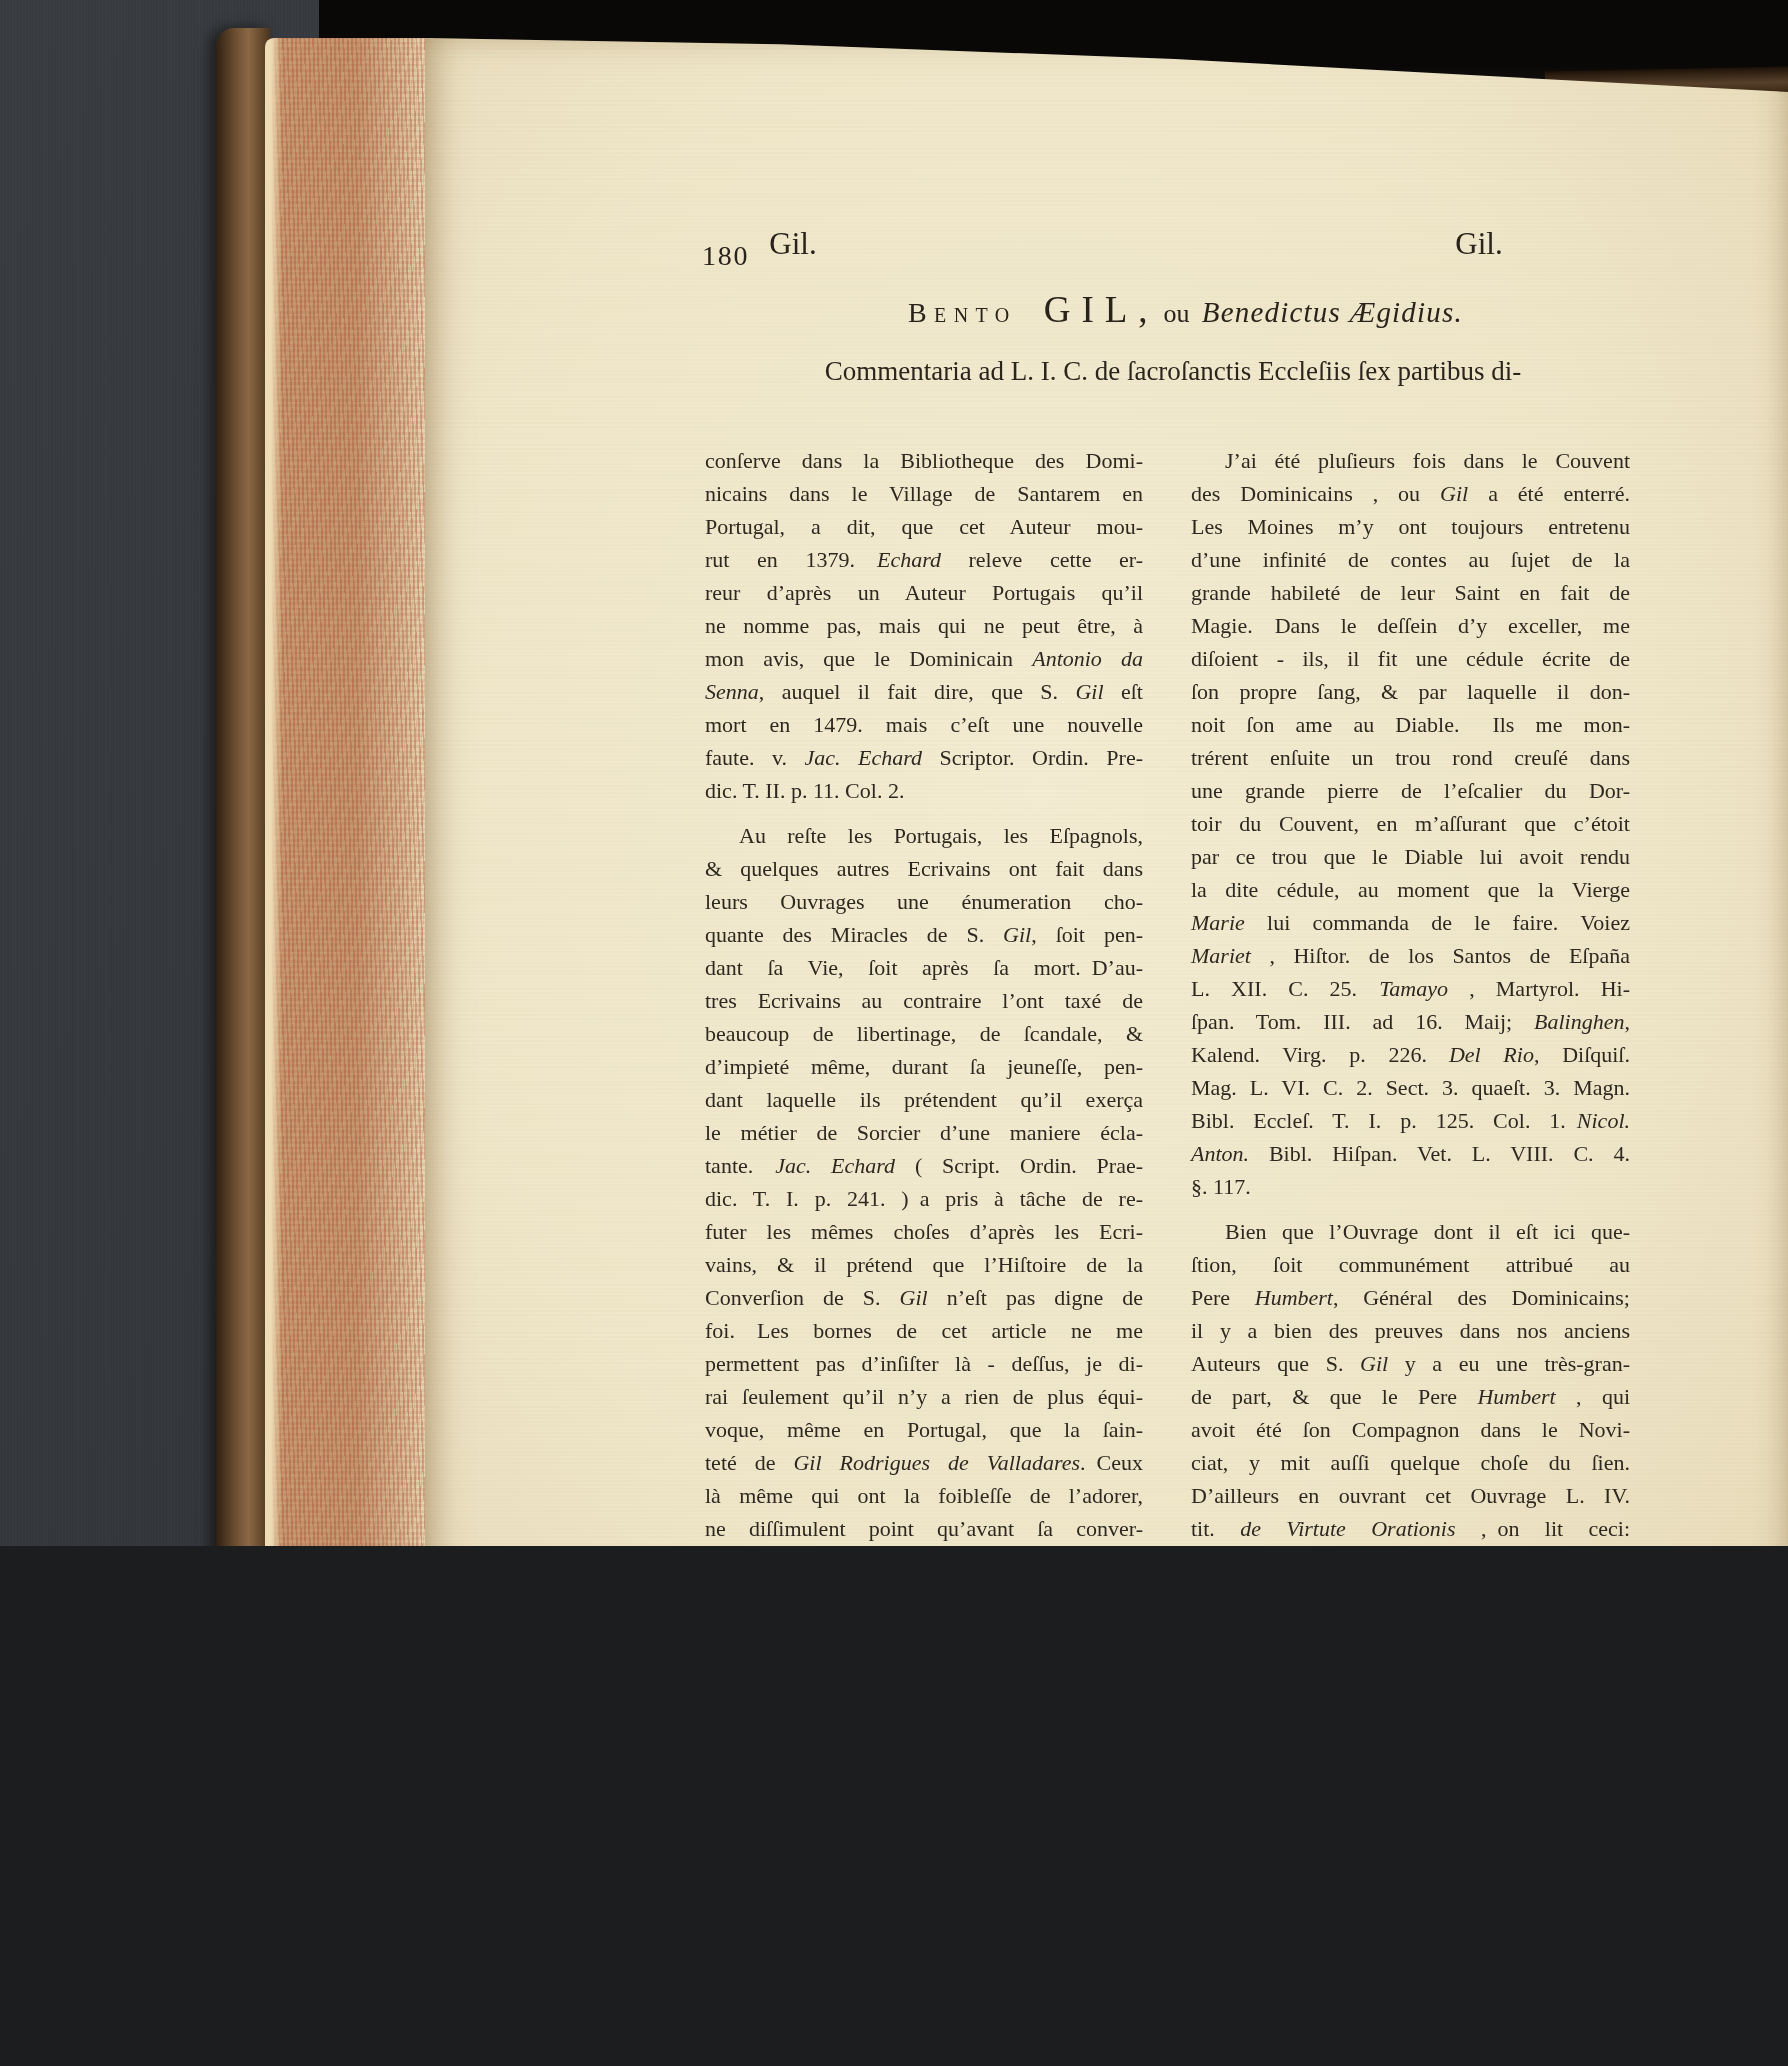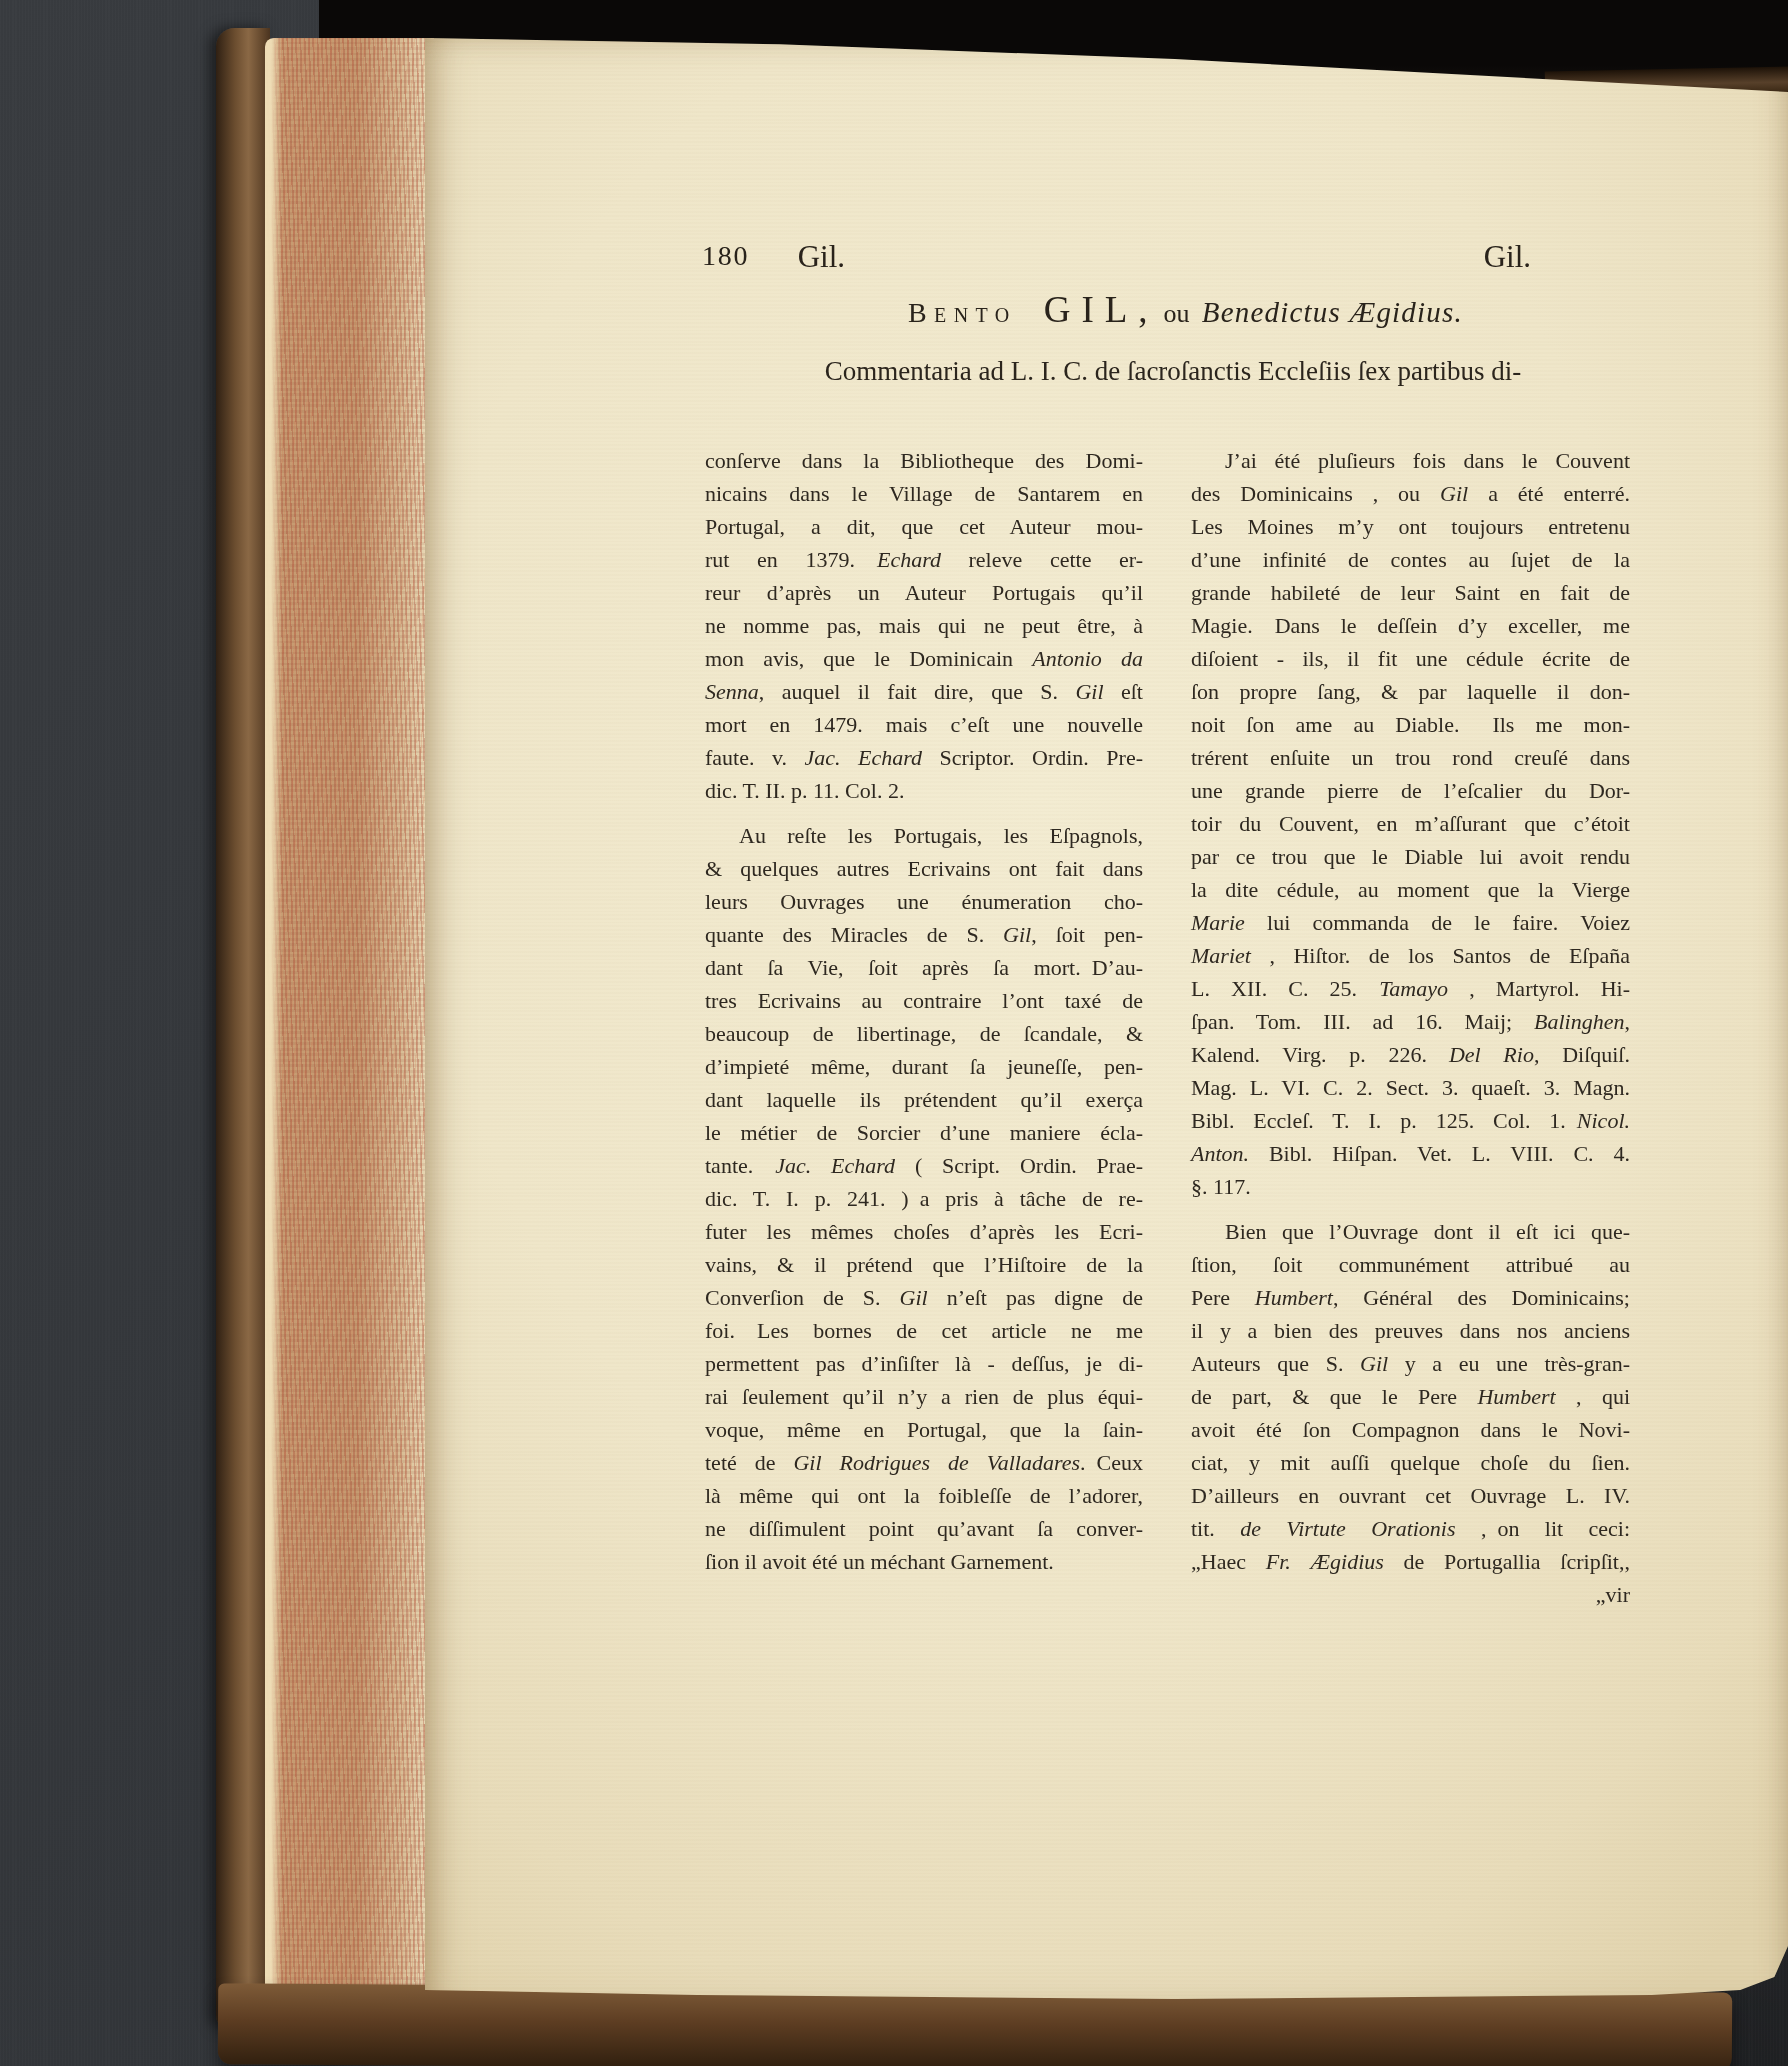--- a/index.html
+++ b/index.html
@@ -1,17 +1,17 @@
 <!DOCTYPE html>
 <html style="font-size:9.8px"><head>
 <meta charset="utf-8">
 <style>
   html,body{margin:0;padding:0;background:#1c1d1f;}
   .stage{
-    position:relative;width:1788px;height:2066px;overflow:hidden;
+    position:relative;width:1788px;height:1546px;overflow:hidden;
     background:
       radial-gradient(1410px 1042px at 88% 108%, rgba(0,0,0,.40), rgba(0,0,0,0) 62%),
       linear-gradient(118deg,#383b3f 0%,#303337 55%,#292b2e 100%);
     font-family:"Liberation Serif","DejaVu Serif",serif;color:#2e2820;
   }
   .stage::before{content:"";position:absolute;inset:0;pointer-events:none;
     background:repeating-linear-gradient(90deg, rgba(255,255,255,.015) 0 1.2px, transparent 1.2px 3.1px);}
   .top-black{position:absolute;left:319px;top:0;right:0;height:93px;
     background:linear-gradient(180deg,#0a0807 70%,#161210);}
   .board-top-edge{position:absolute;left:1545px;top:69px;width:245px;height:28px;
@@ -38,21 +38,21 @@
       100% calc(100% - 80px),99% calc(100% - 49px),96.5% calc(100% - 36px),
       90% calc(100% - 31px),55% calc(100% - 27px),20% calc(100% - 31px),0 calc(100% - 36px));
     box-shadow:
       inset 21px 0 43px -19.6px rgba(130,95,50,.55),
       inset 0 -31px 49px -29px rgba(130,95,50,.50),
       inset 0 24.5px 43px -28px rgba(130,95,50,.35),
       inset -17px 0 43px -29px rgba(130,95,50,.40);}
   .page::before{content:"";position:absolute;inset:0;pointer-events:none;
     background:repeating-linear-gradient(0deg, rgba(120,90,40,.02) 0 1.8px, transparent 1.8px 3.7px);}
   .page-number{position:absolute;left:277px;top:208px;font-size:28px;letter-spacing:1.8px;color:#29231b;}
-  .running-head{position:absolute;top:194px;width:104px;text-align:right;font-size:31px;color:#29231b;margin-top:13px;}
+  .running-head{position:absolute;top:194px;width:104px;text-align:center;font-size:31px;color:#29231b;}
   .rh-left{left:316px;} .rh-right{left:1002px;}
   .title-row{position:absolute;left:307px;top:256px;width:907px;text-align:center;white-space:nowrap;color:#29231b;}
   .t-bento{font-variant:small-caps;font-size:28px;letter-spacing:7.4px;}
   .t-gil{font-size:37px;letter-spacing:11px;margin-left:27px;}
   .t-ou{font-size:26px;margin:0 12.3px 0 4.9px;text-align:right;}
   .t-name{font-style:italic;font-size:29px;letter-spacing:1.2px;}
   .subtitle-1{position:absolute;left:288px;top:324px;width:920px;text-align:center;font-size:27px;color:#2b251d;}
   .subtitle-2{position:absolute;left:288px;top:363px;width:920px;text-align:right;font-size:29px;color:#2b251d;}
   .col{position:absolute;top:412px;font-size:22px;line-height:33px;color:#2e2820;
     text-rendering:optimizeLegibility;}

